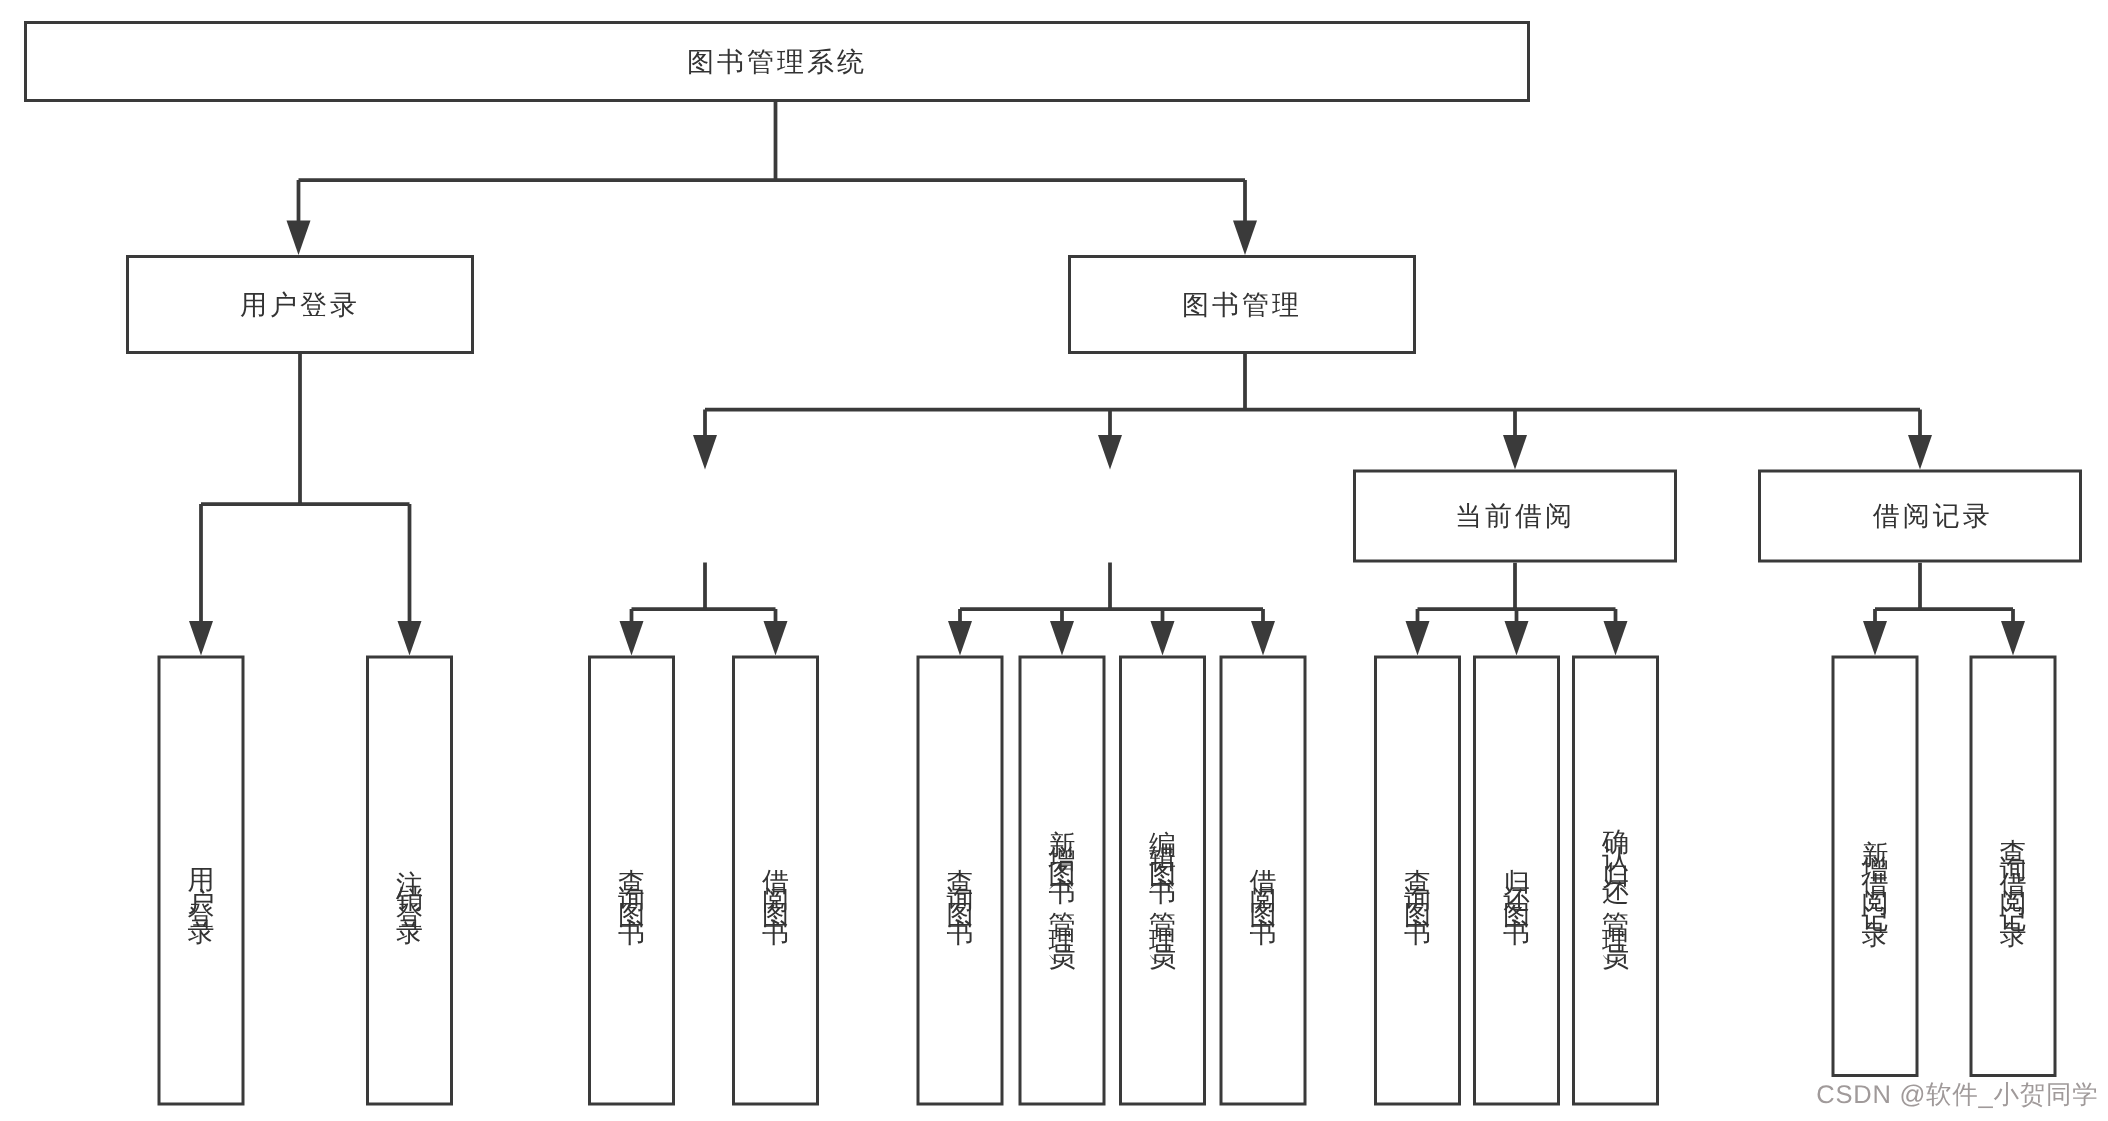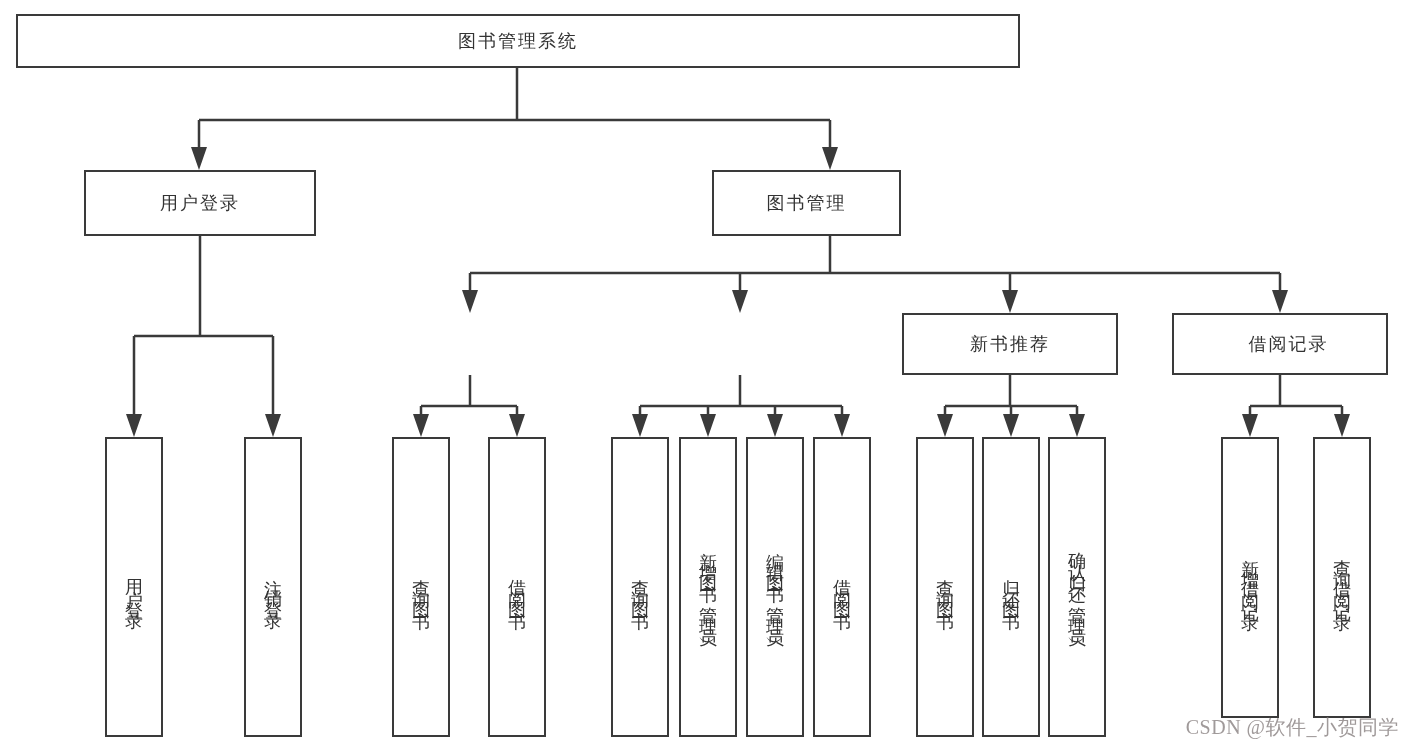--- a/index.html
+++ b/index.html
@@ -42,26 +42,25 @@
     text-orientation: mixed;
     font-size: 18px;
     letter-spacing: 11px;
     line-height: 1;
     white-space: nowrap;
   }
   #watermark {
     position: absolute;
     right: 6px;
     bottom: 6px;
-    font-size: 20px;
+    font-size: 17px;
     color: #a09a9a;
     letter-spacing: 0.5px;
     z-index: 3;
     white-space: nowrap;
-    font-family: Liberation Serif, serif;
   }
 </style>
 </head>
 <body>
 
 <div id="canvas">
 
   <svg id="connectors" width="1405" height="747" viewBox="0 0 1405 747">
     <g stroke="#3a3a3a" stroke-width="2.5" fill="none">
 
@@ -102,26 +101,26 @@
     </g>
   </svg>
 
   <div class="box" style="left:16px; top:14px; width:1004px; height:54px;">
     <span class="hlabel">图书管理系统</span>
   </div>
 
   <div class="box" style="left:84px; top:170px; width:232px; height:66px;">
     <span class="hlabel">用户登录</span>
   </div>
-  <div class="box" style="left:712px; top:170px; width:189px; height:66px;">
+  <div class="box" style="left:712px; top:170px; width:232px; height:66px;">
     <span class="hlabel">图书管理</span>
   </div>
 
   <div class="box" style="left:902px; top:313px; width:216px; height:62px;">
-    <span class="hlabel">新书推荐</span>
+    <span class="hlabel">当前借阅</span>
   </div>
   <div class="box" style="left:1172px; top:313px; width:216px; height:62px;padding-left:17px;">
     <span class="hlabel">借阅记录</span>
   </div>
 
   <div class="box" style="left:105px; top:437px; width:58px; height:300px;">
     <span class="vlabel">用户登录</span>
   </div>
   <div class="box" style="left:244px; top:437px; width:58px; height:300px;">
     <span class="vlabel">注销登录</span>

